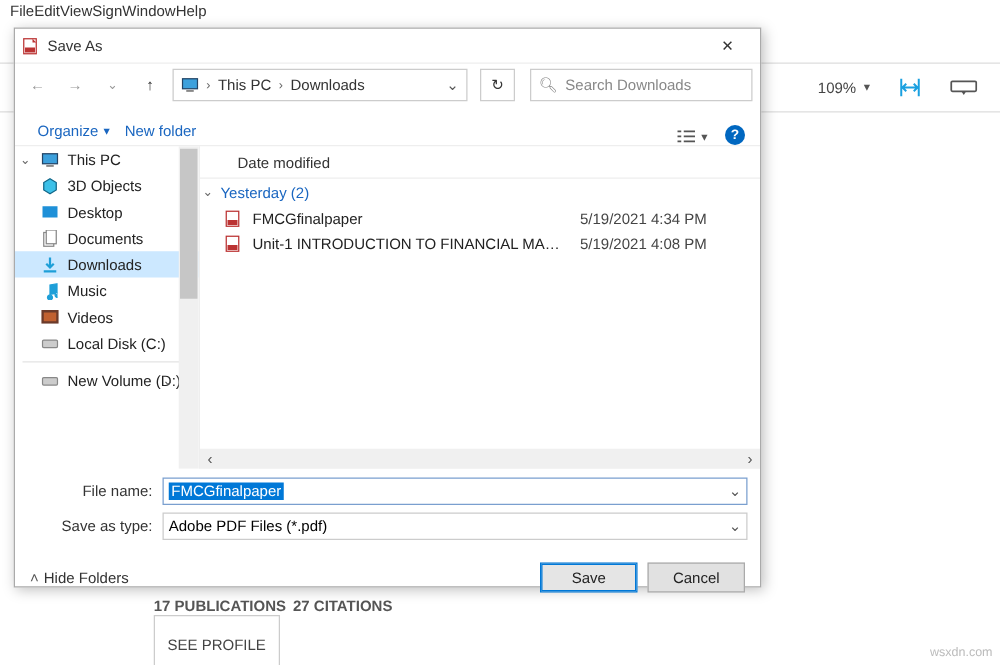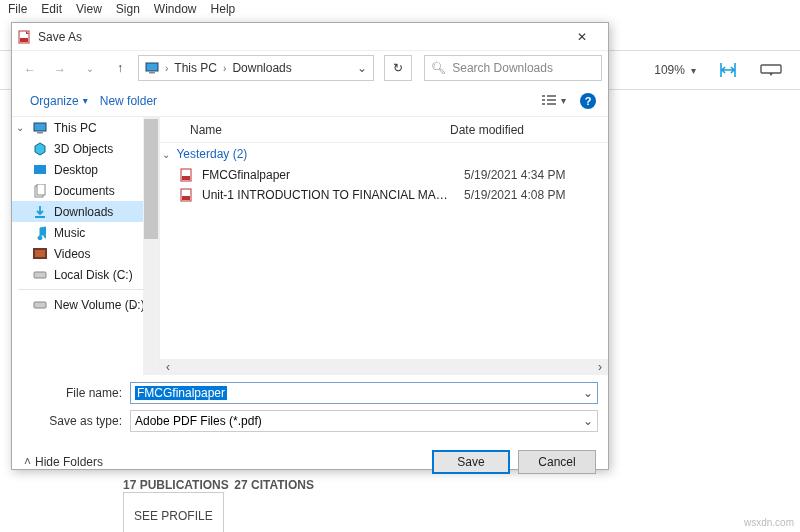--- a/index.html
+++ b/index.html
@@ -1,37 +1,37 @@
 <!DOCTYPE html>
 <html><head>
 <meta charset="utf-8">
 <style>
 *{box-sizing:border-box;margin:0;padding:0;font-family:"Segoe UI",Tahoma,sans-serif;font-size:12px}
 body{background:#fff;width:800px;height:532px;overflow:hidden;position:relative}
-.menubar{display:flex;gap:14px;padding:2px 8px;color:#333;font-size:12px;background:#fff}
+.menubar{display:flex;padding:2px 8px;color:#333;font-size:12px;background:#fff}
 .menubar span{cursor:default}
 .bgbar{position:absolute;top:50px;left:0;right:0;height:40px;border-top:1px solid #ddd;border-bottom:1px solid #ddd;display:flex;align-items:center;justify-content:flex-end;padding-right:18px;gap:22px;color:#444}
 .bgbar .zoom{display:flex;align-items:center;gap:6px}
 .bgbar svg{display:block}
 .bgstats{position:absolute;left:123px;top:478px;color:#555;font-size:10px}
 .bgprof{position:absolute;left:123px;top:492px;border:1px solid #ccc;padding:16px 10px;font-size:12px;color:#444;background:#fff}
 .dialog{position:absolute;left:11px;top:22px;width:598px;height:448px;background:#fff;border:1px solid #aaa;box-shadow:2px 2px 10px rgba(0,0,0,.25)}
 .titlebar{display:flex;align-items:center;height:28px;padding:0 6px;border-bottom:1px solid #eee}
 .titlebar .pdf{width:14px;height:14px;margin-right:6px}
 .titlebar .title{flex:1;font-size:12px;color:#333}
 .titlebar .xbtn{width:40px;height:28px;display:flex;align-items:center;justify-content:center;font-size:14px;color:#333}
 .navrow{display:flex;align-items:center;height:34px;padding:0 6px;gap:6px}
 .navrow .arrow{width:24px;height:24px;display:flex;align-items:center;justify-content:center;color:#999}
 .navrow .arrow.enabled{color:#333}
 .breadcrumb{flex:1;display:flex;align-items:center;height:26px;border:1px solid #ccc;padding:0 6px;gap:6px;color:#333}
 .breadcrumb .chev{color:#666;font-size:10px}
 .breadcrumb .drop{margin-left:auto;color:#555}
 .refresh{width:28px;height:26px;border:1px solid #ccc;display:flex;align-items:center;justify-content:center;color:#333;margin-left:4px}
 .searchbox{width:178px;height:26px;border:1px solid #ccc;display:flex;align-items:center;padding:0 6px;gap:6px;color:#888;margin-left:6px}
-.toolbar{display:flex;align-items:center;height:32px;padding:0 12px;border-bottom:1px solid #eee}
+.toolbar{display:flex;align-items:flex-end;height:32px;padding:0 12px;border-bottom:1px solid #eee}
 .toolbar .link{color:#1a66c0;padding:4px 6px;display:flex;align-items:center;gap:4px}
 .toolbar .spacer{flex:1}
 .toolbar .view{color:#555;display:flex;align-items:center;gap:4px;margin-right:14px}
 .help{width:16px;height:16px;border-radius:50%;background:#0067c0;color:#fff;display:flex;align-items:center;justify-content:center;font-size:11px;font-weight:bold}
 .body{display:flex;height:258px}
 .tree{width:148px;border-right:1px solid #eee;overflow:hidden;position:relative;font-size:12px}
 .tree .item{display:flex;align-items:center;gap:6px;height:21px;padding-left:20px;color:#222}
 .tree .item.selected{background:#cce8ff}
 .tree .item .ico{width:16px;height:14px;display:flex;align-items:center;justify-content:center}
 .tree .chev-down{position:absolute;left:4px;top:5px;color:#666;font-size:10px}
@@ -233,21 +233,20 @@
           <span>New Volume (D:)</span>
         </div>
       <div class="scroll">
           <div class="thumb"></div>
         </div>
     </div>
 
     <div class="filearea">
       <div class="cols">
         <div class="c1"></div>
-        <div class="c2">Name</div>
         <div class="c3">Date modified</div>
       </div>
       <div class="group">
         <span class="chev">⌄</span>
         <span>Yesterday (2)</span>
       </div>
       <div class="frow">
         <span class="pdf-ico">
             <svg width="14" height="14">
               <rect x="1" y="1" width="10" height="12" fill="#fff" stroke="#b33"></rect>

